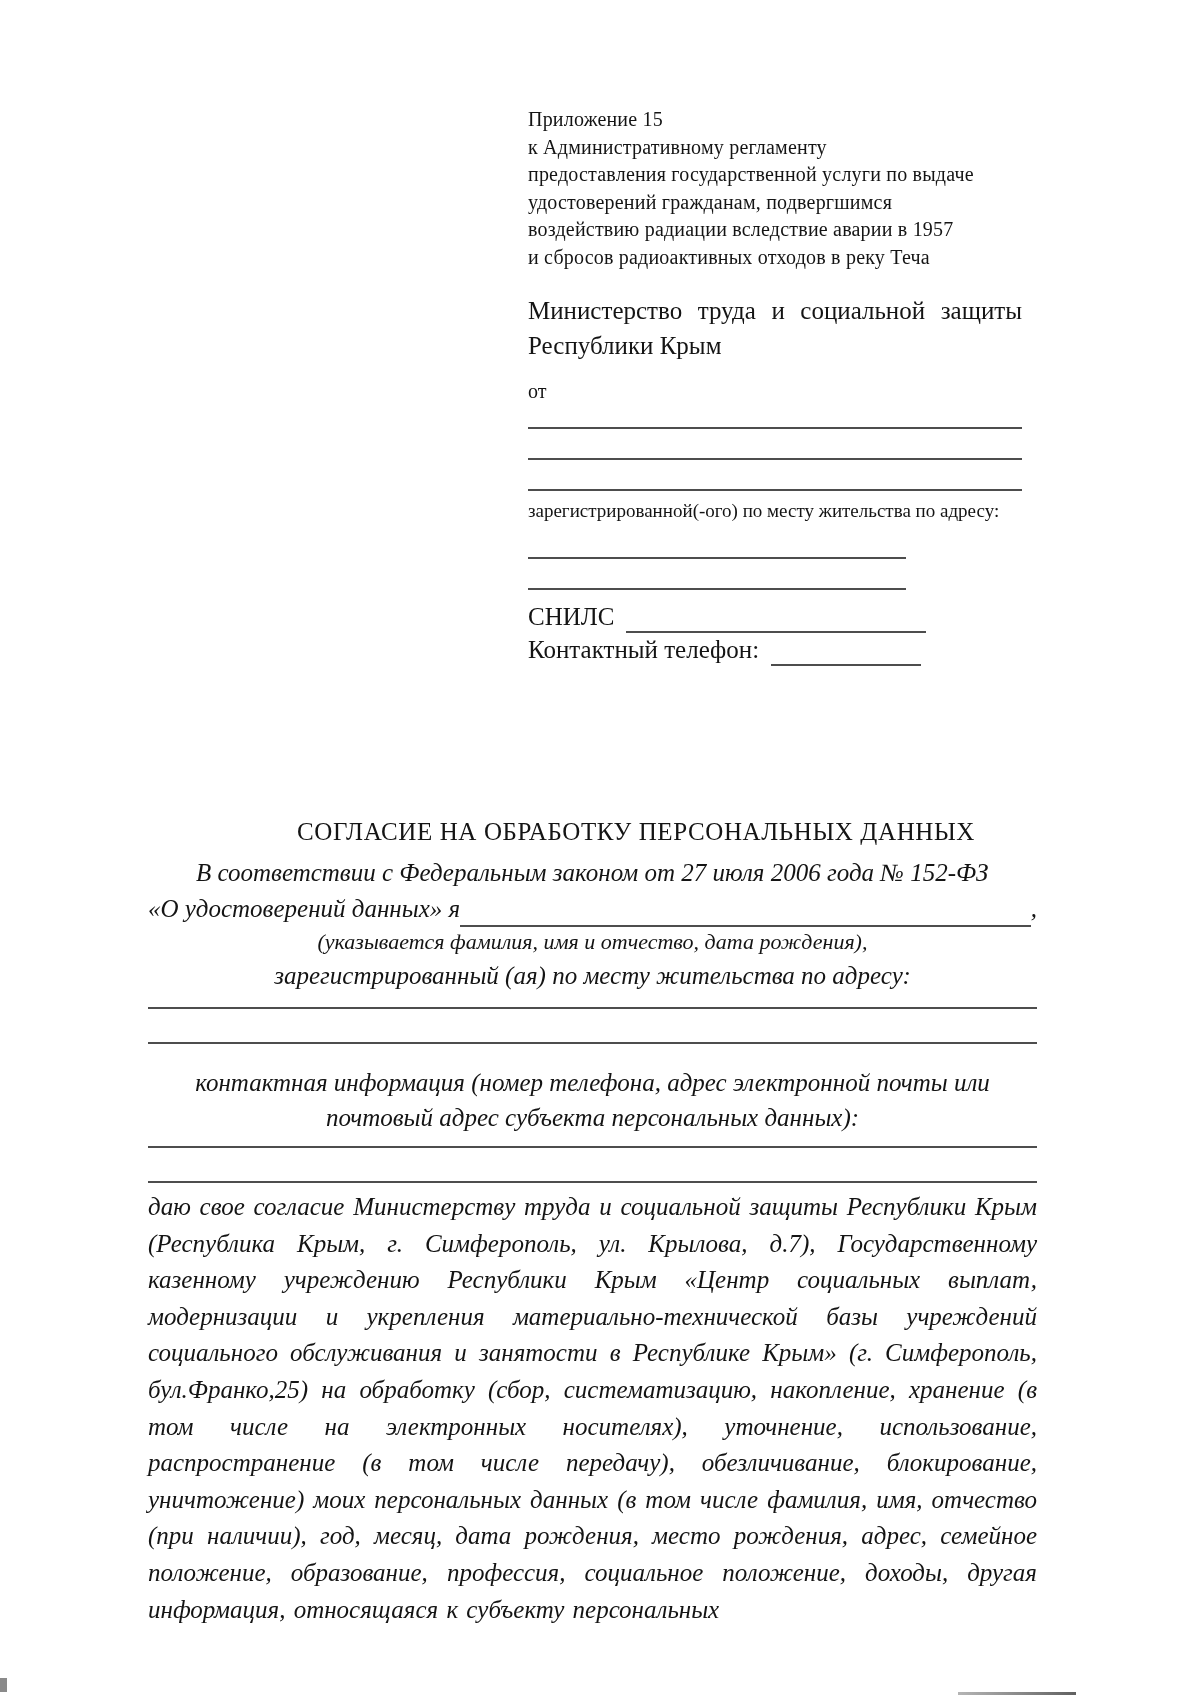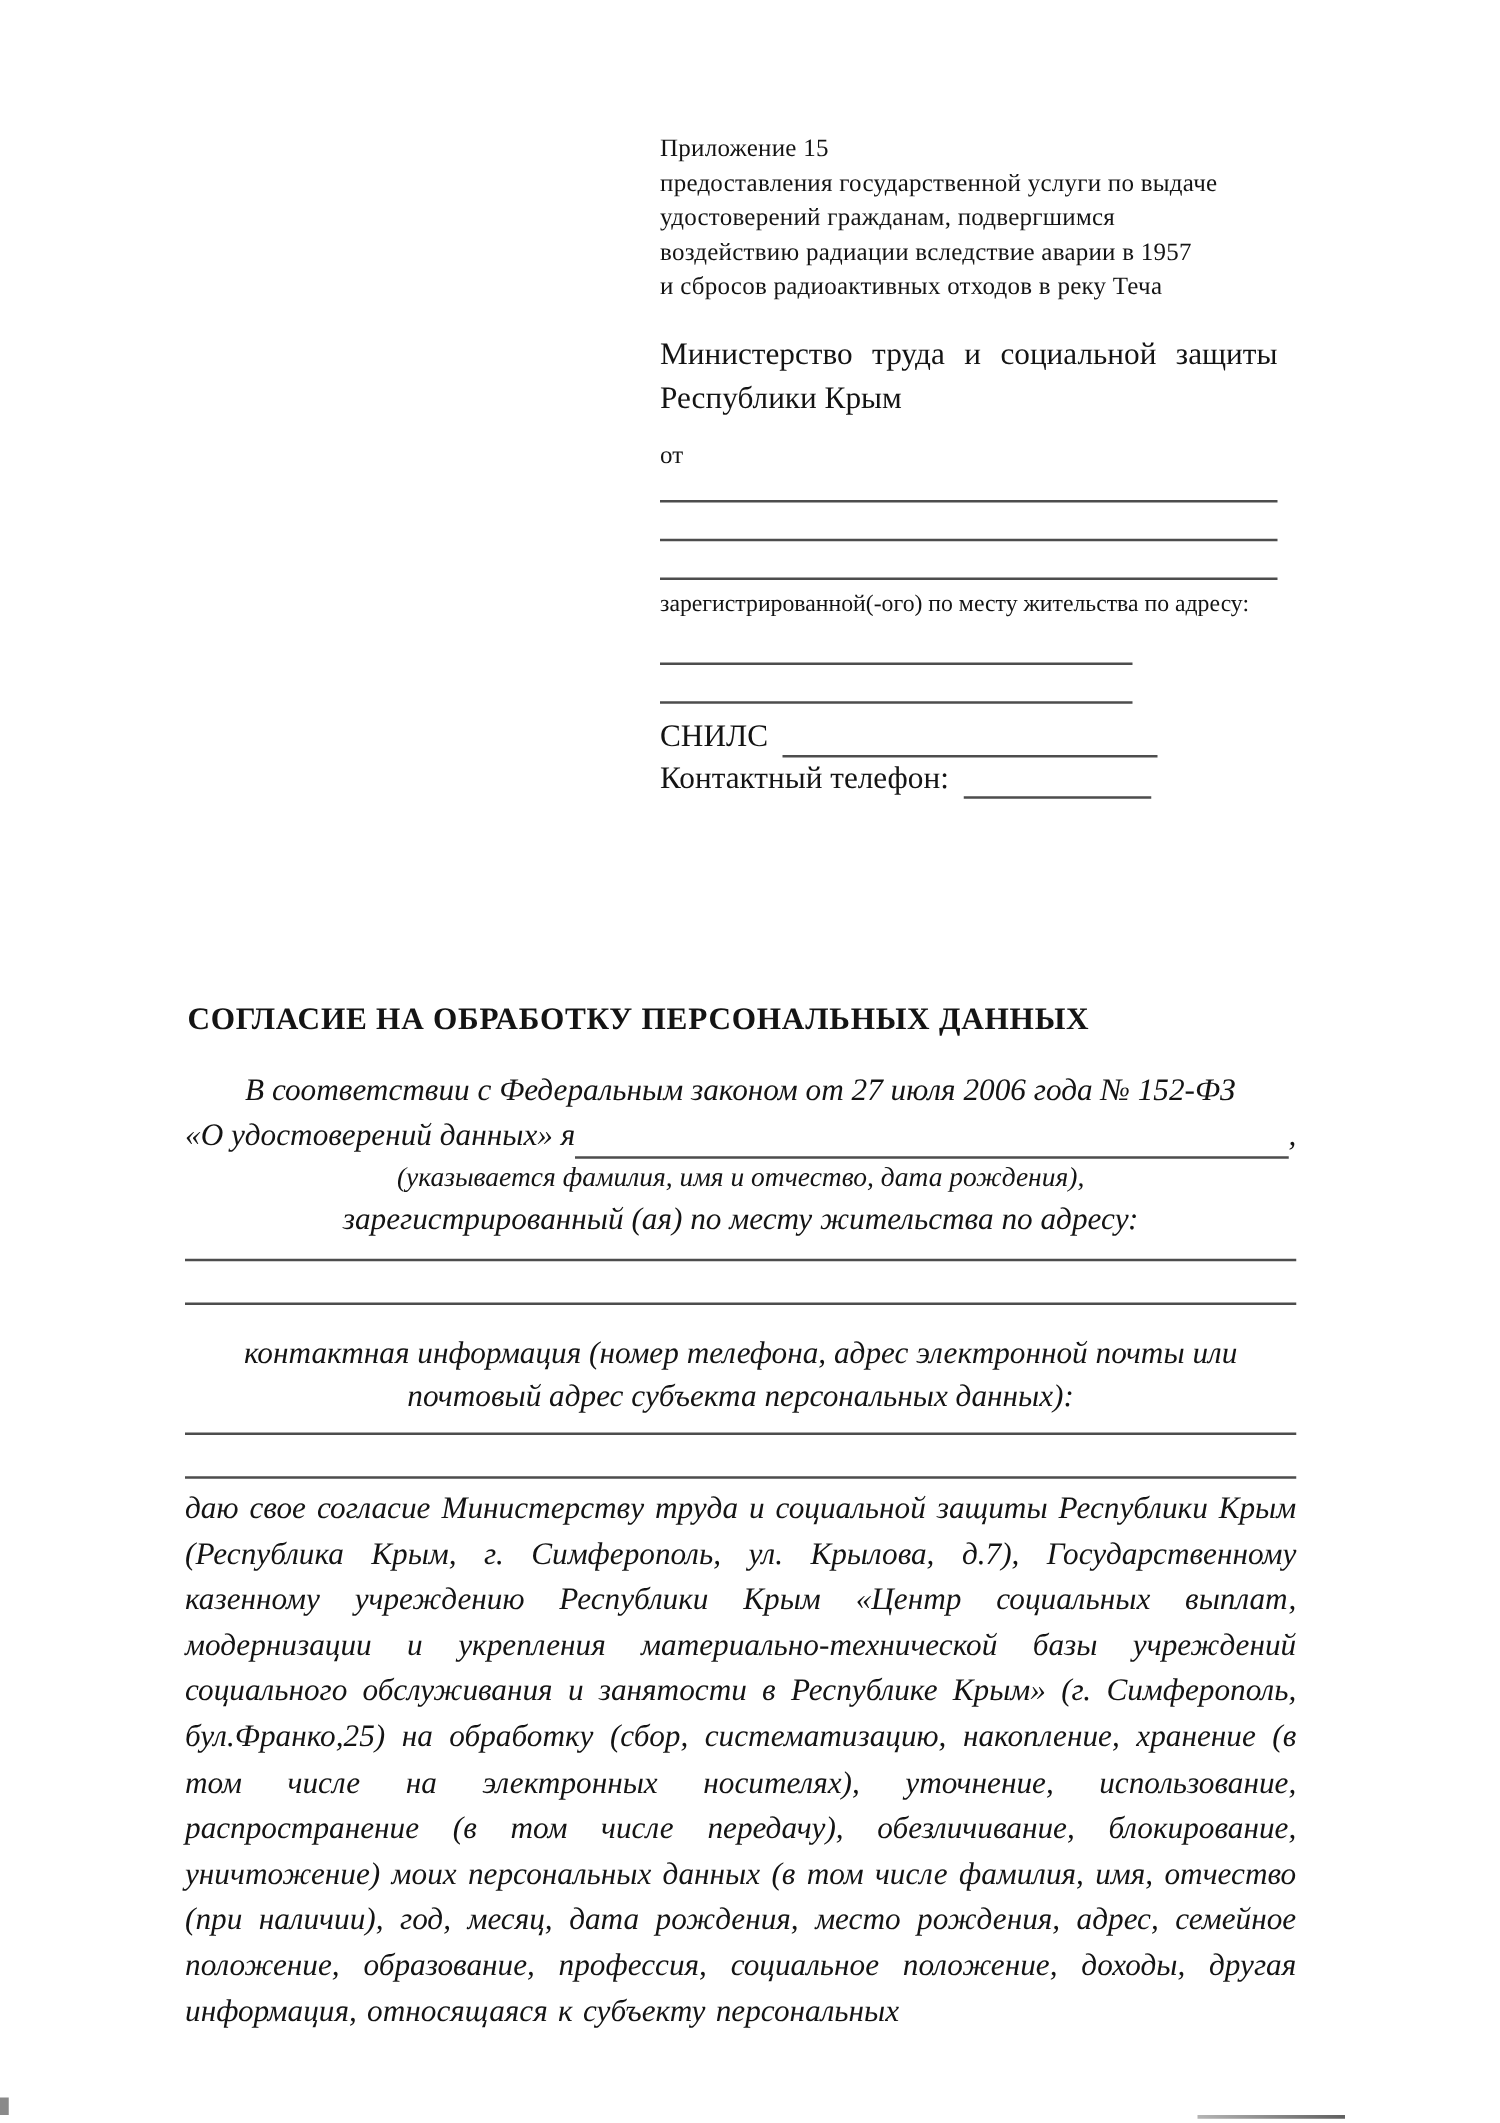--- a/index.html
+++ b/index.html
@@ -77,24 +77,24 @@
   }
   .snils-blank { width: 300px; }
   .phone-blank { width: 150px; }
 
   
   .doc-title {
     position: absolute;
     left: 150px;
     top: 800px;
     width: 940px;
-    margin: 0;
-    text-align: left;
-    font-size: 25px;
-    font-weight: bold;
+    margin: 16px;
+    text-align: center;
+    font-size: 25px;
+    font-weight: normal;
     letter-spacing: 0.6px;
     line-height: 32px;
   }
 
   
   .main-body {
     position: absolute;
     left: 148px;
     top: 855px;
     width: 889px;
@@ -164,20 +164,21 @@
 </style>
 </head>
 <body>
 
 <div class="page">
 
   <div class="col-right">
 
     <div class="appendix-note">
       <div>Приложение 15</div>
+      <div>к Административному регламенту</div>
       <div>предоставления государственной услуги по выдаче</div>
       <div>удостоверений гражданам, подвергшимся</div>
       <div>воздействию радиации вследствие аварии в 1957</div>
       <div>и сбросов радиоактивных отходов в реку Теча</div>
     </div>
 
     <div class="ministry">Министерство труда и социальной защиты Республики Крым</div>
 
     <div class="from-label">от</div>
 

